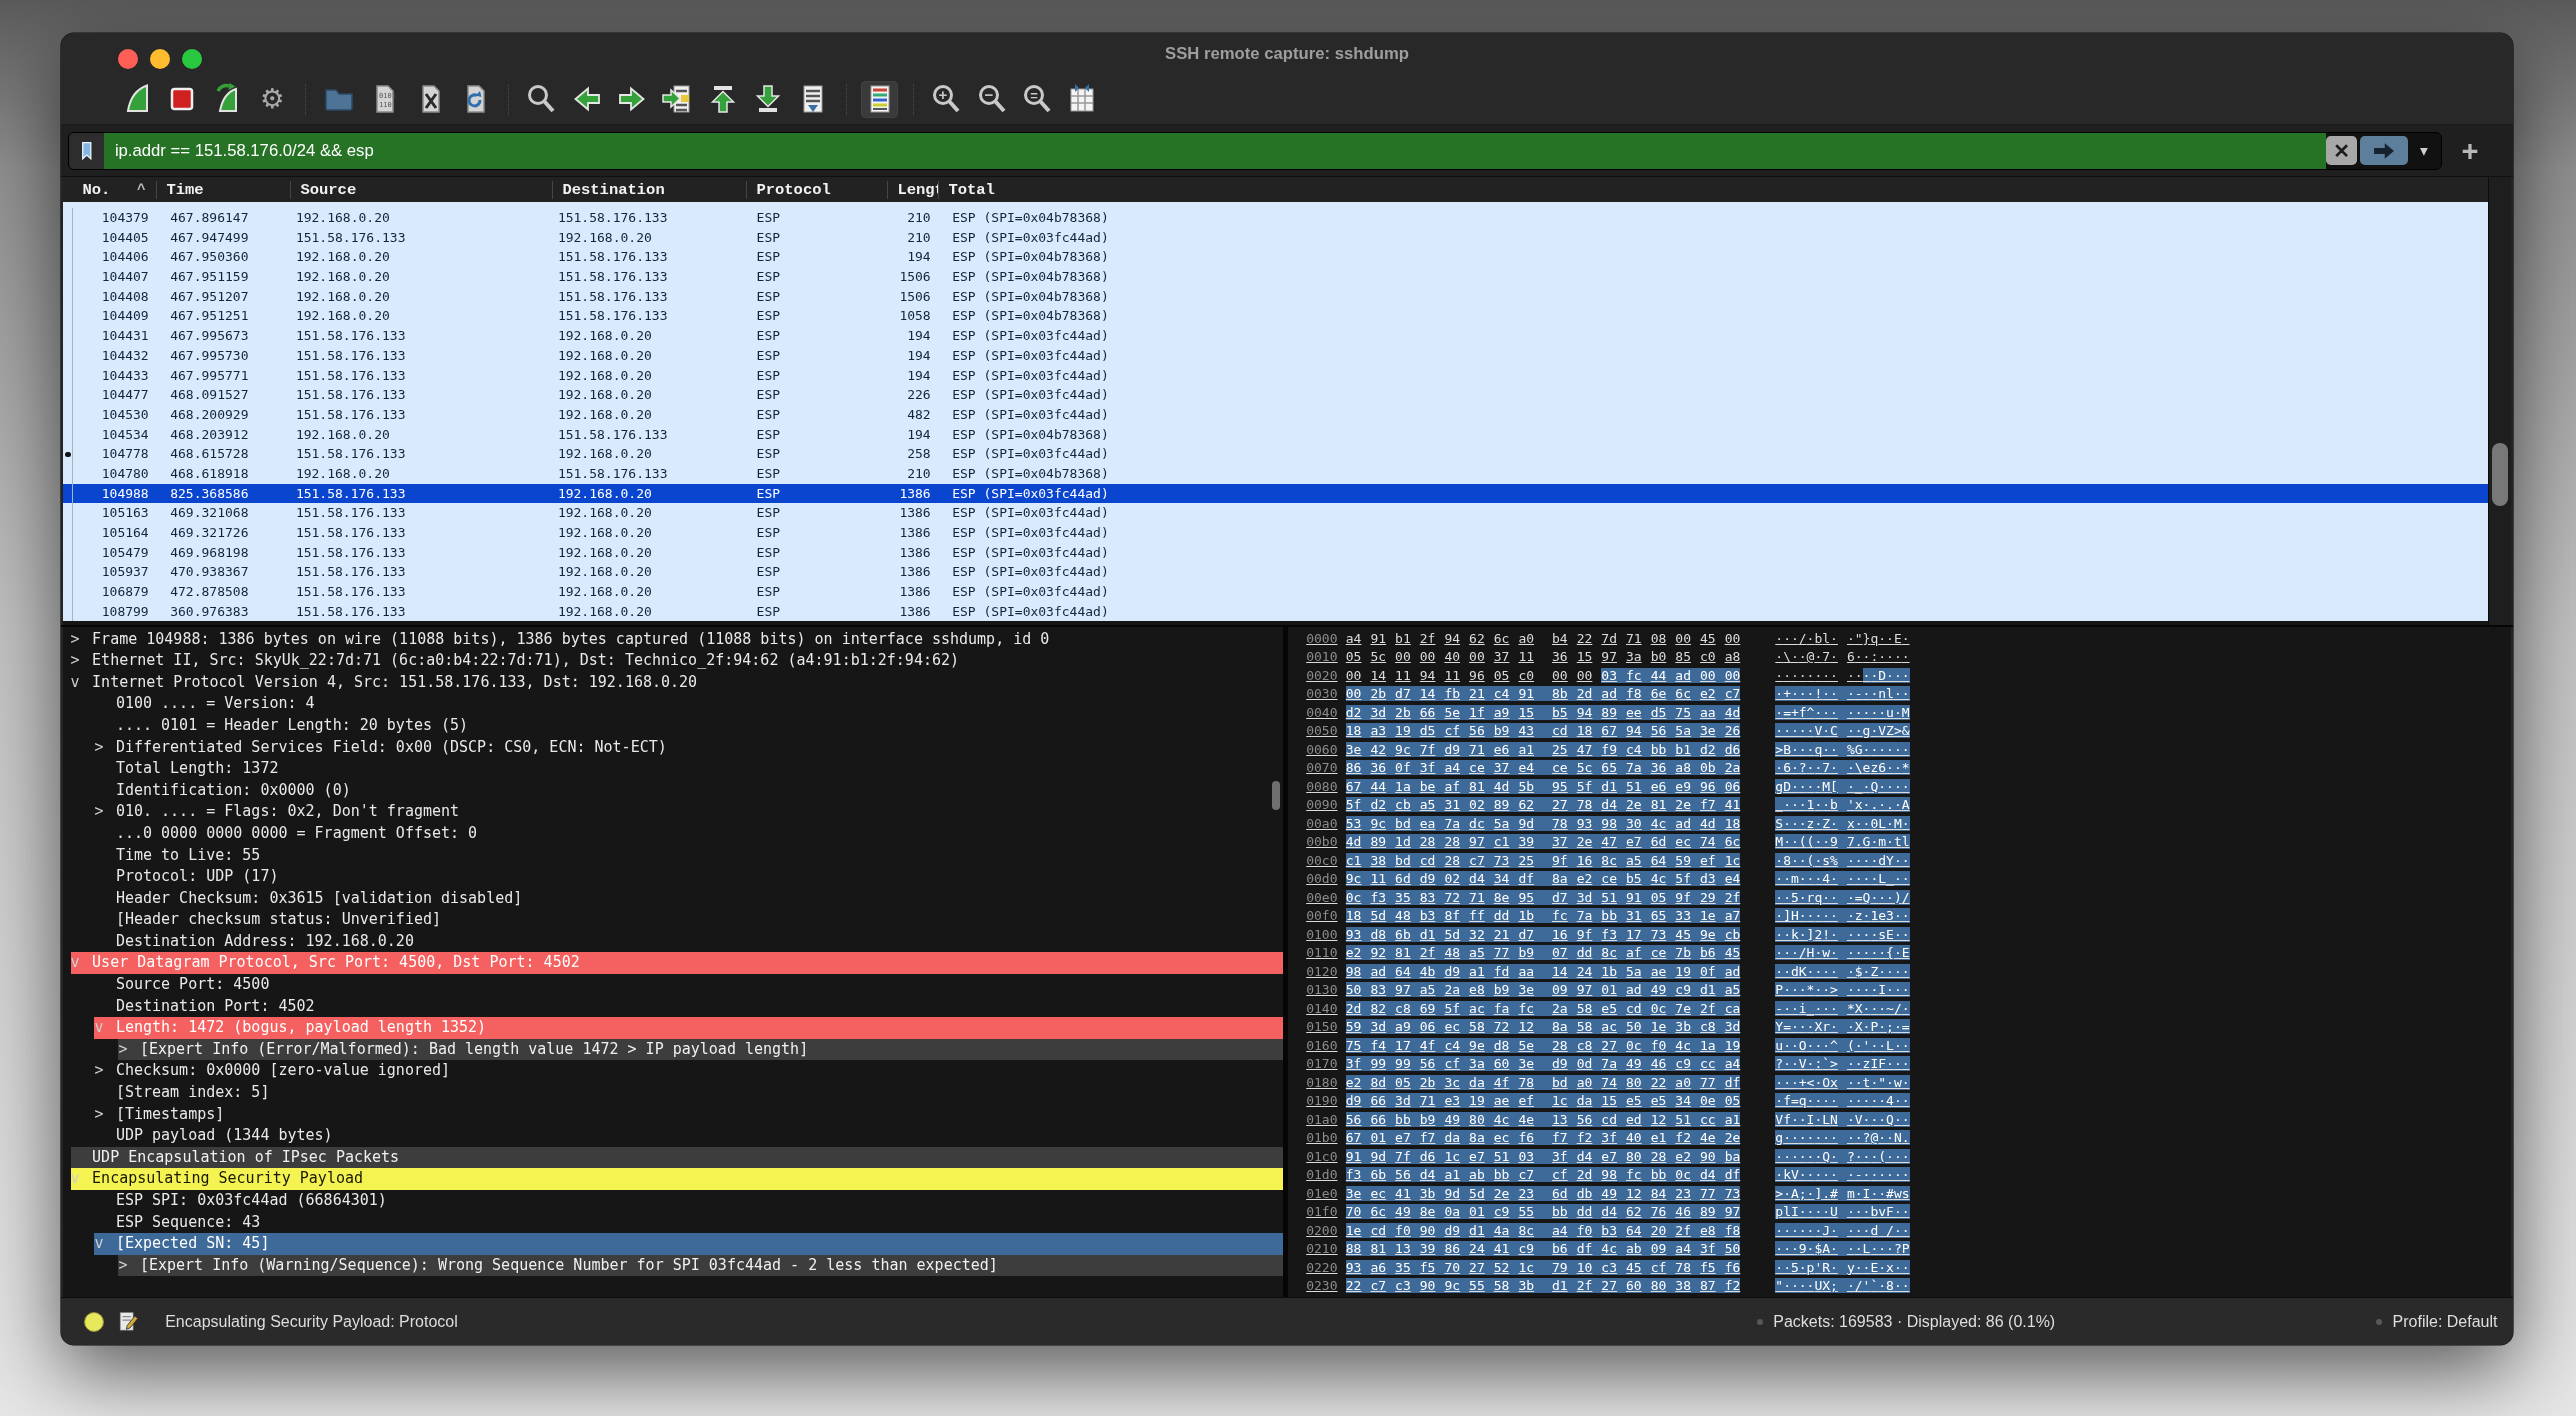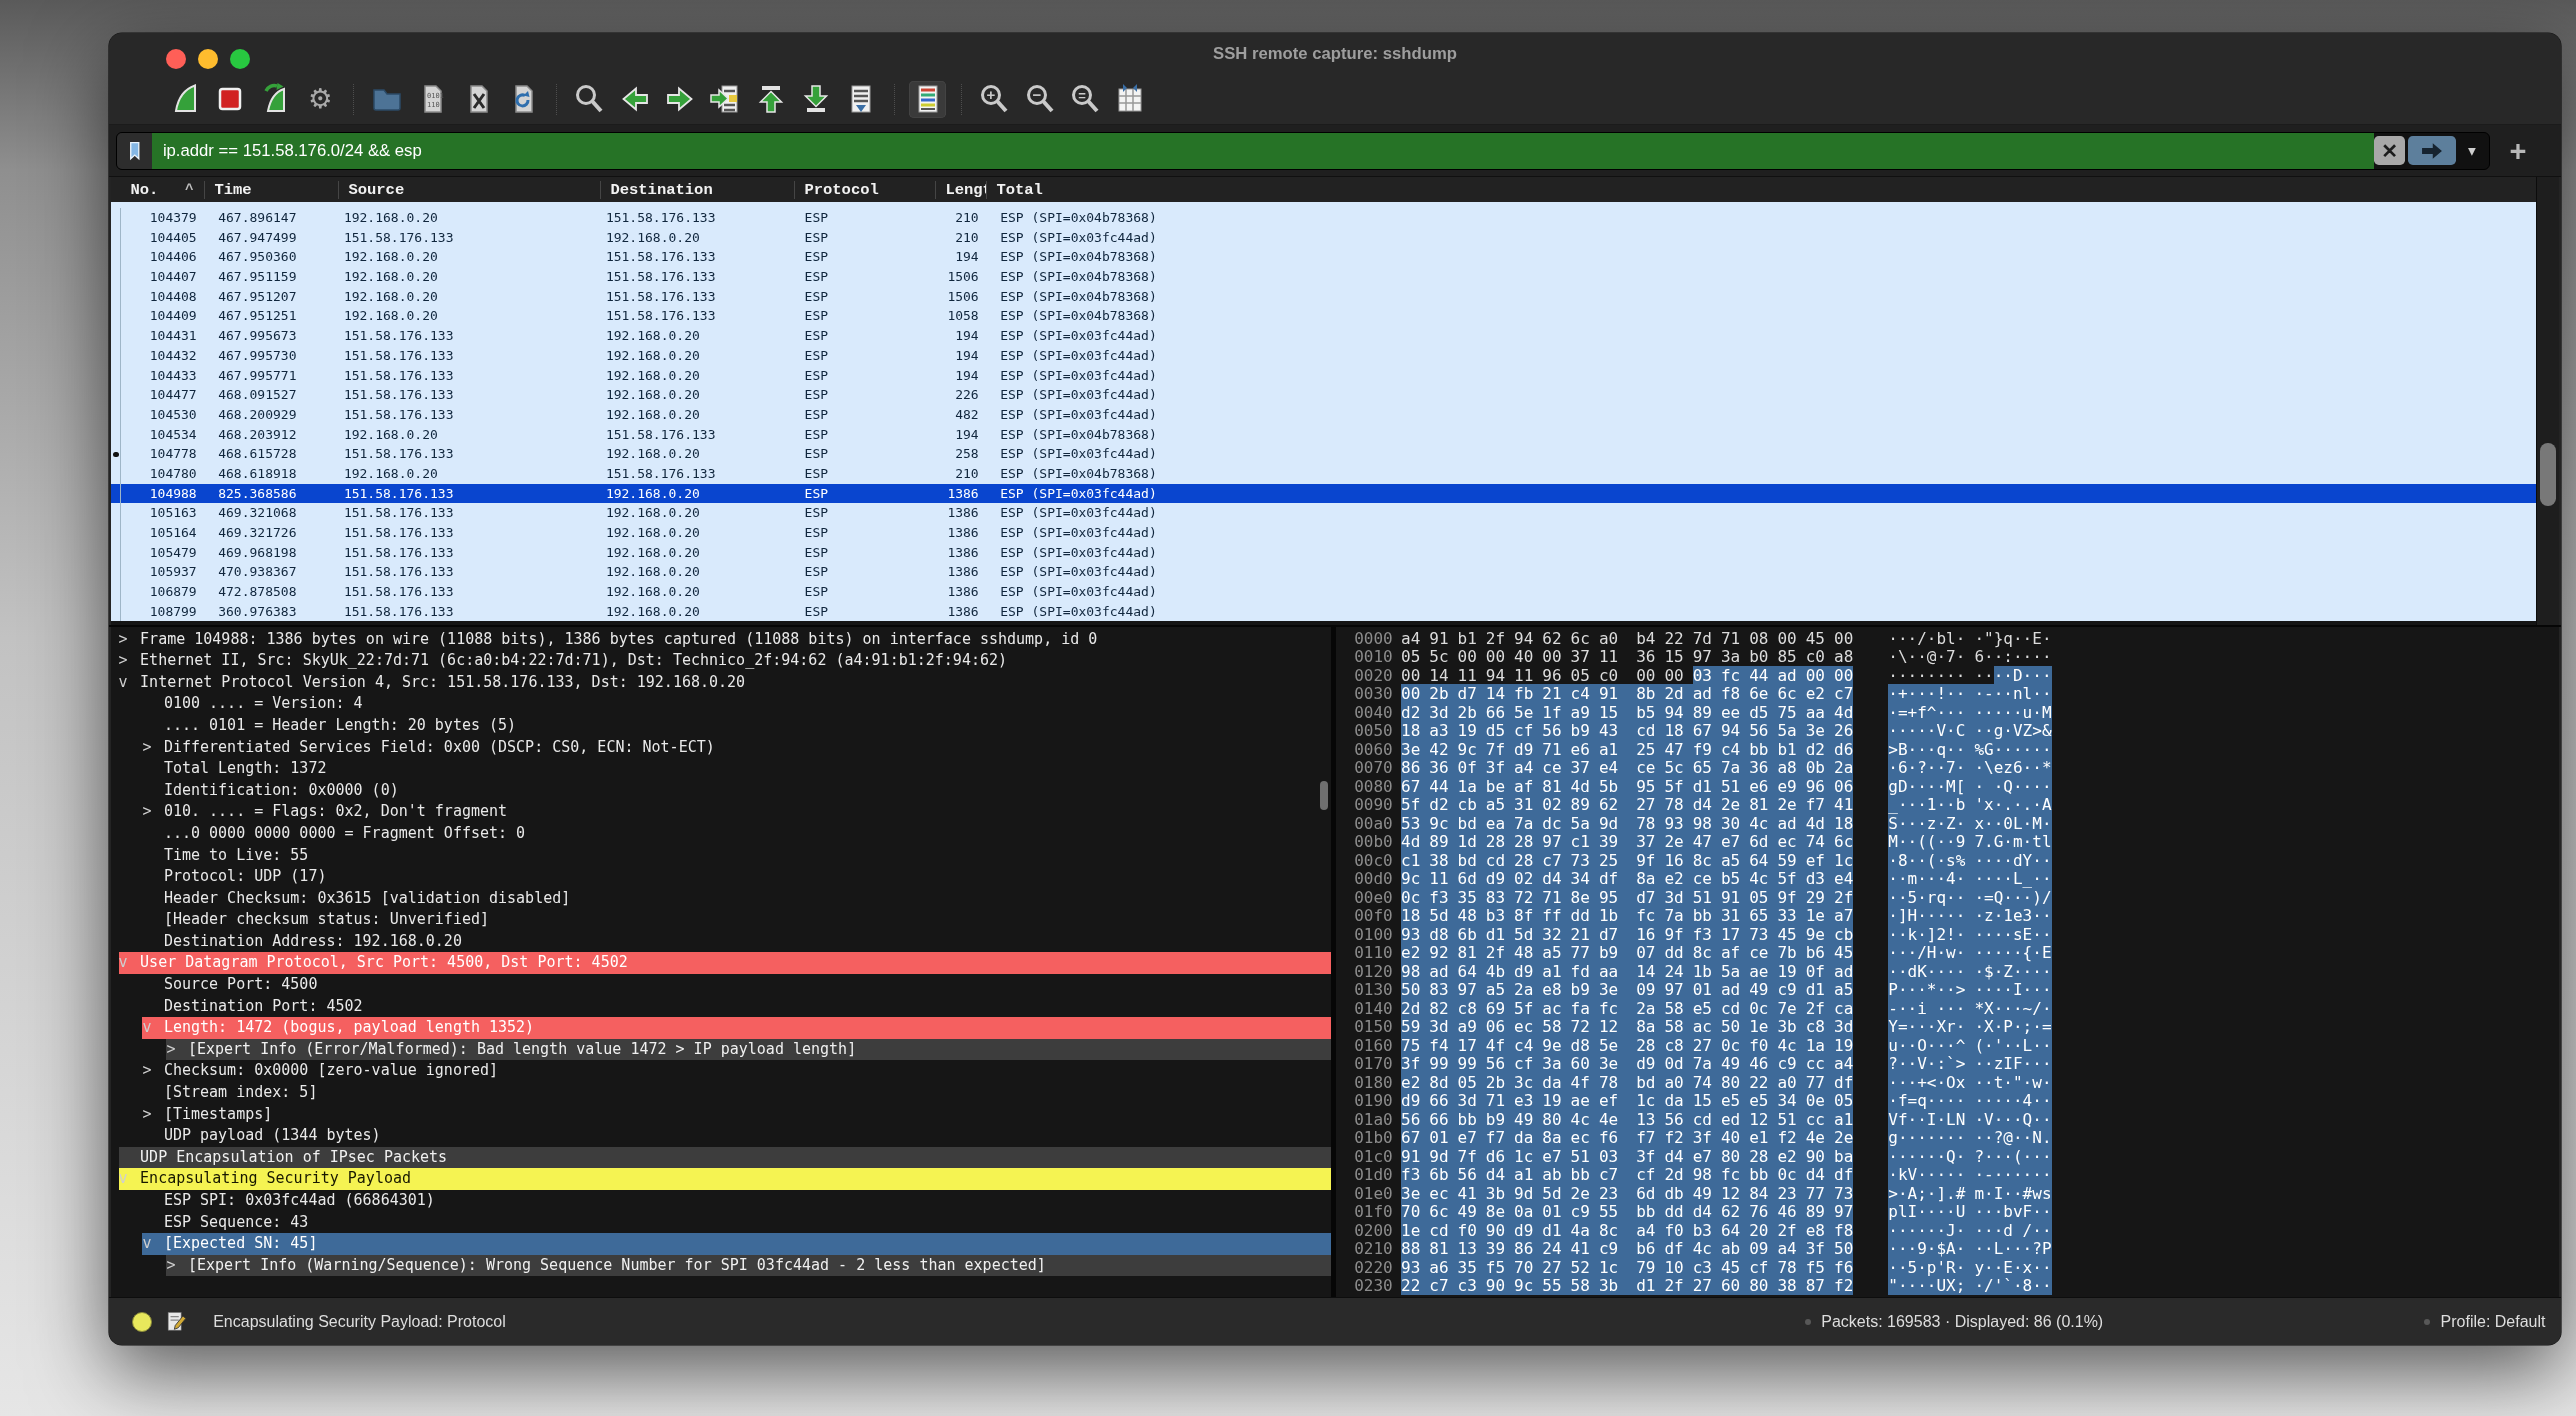--- a/index.html
+++ b/index.html
@@ -5,21 +5,21 @@
   html,body{margin:0;padding:0;}
   body{
     width:2576px;height:1417px;overflow:hidden;position:relative;
     background:linear-gradient(180deg,#5a5a5a 0%,#8f8f8f 12%,#c2c2c2 45%,#e6e6e6 100%);
     font-family:"Liberation Sans",sans-serif;
   }
   .window{
     position:absolute;left:61px;top:33px;width:2452px;height:1312px;
     background:#242424;border-radius:13px;overflow:hidden;
     box-shadow:0 27px 78px rgba(0,0,0,.6),0 0 0 0.6px #141414;
-    display:flex;flex-direction:column;margin-left:48px;
+    display:flex;flex-direction:column;
   }
   
   .titlebar{height:41px;position:relative;background:#282828;flex:0 0 auto;}
   .lights{position:absolute;left:57px;top:16px;display:flex;gap:12px;}
   .light{width:20px;height:20px;border-radius:50%;}
   .light.red{background:#ff5f57;}
   .light.yellow{background:#febc2e;}
   .light.green{background:#28c840;}
   .win-title{position:absolute;left:0;right:0;top:10.7px;text-align:center;
     color:#9e9e9e;font-size:16.7px;font-weight:bold;}
@@ -82,21 +82,21 @@
   .det-indent{flex:0 0 auto;}
   .det-body{flex:1;display:flex;overflow:hidden;}
   .det-exp{width:21.5px;flex:0 0 auto;color:#cfcfcf;}
   .det-body.hl-red{background:var(--hl-red);color:#fff;}
   .det-body.hl-yellow{background:var(--hl-yellow);color:#181800;}
   .det-body.hl-blue{background:var(--hl-blue);color:#fff;}
   .det-body.hl-gray{background:var(--hl-gray);color:#f0f0f0;}
   .det-scroll{position:absolute;right:3.6px;width:7.8px;height:29px;border-radius:4.2px;background:#6f6f6f;}
   .pane-divider{width:4.8px;background:#060606;flex:0 0 auto;}
   .hexpane{flex:1;overflow:hidden;position:relative;
-    font-family:"DejaVu Sans Mono",monospace;font-size:16px;color:#dcdcdc;padding:2.4px 0 0 18px;}
+    font-family:"DejaVu Sans Mono",monospace;font-size:13px;color:#dcdcdc;padding:2.4px 0 0 18px;text-decoration:underline;}
   .hex-row{height:18.5px;line-height:18.5px;white-space:pre;}
   .hx-off{color:#8c8c8c;padding-right:8.3px;}
   .hx-b{padding-right:9px;}
   .hx-b.g8{padding-right:18px;}
   .hx-b.last{padding-right:0;}
   .hx-b.sel,.hx-a.sel{background:var(--hl-blue);color:#fff;}
   .hx-ascii{margin-left:35px;}
   .hx-a{padding-right:0;}
   .hx-a.g8{padding-right:9px;}
   

